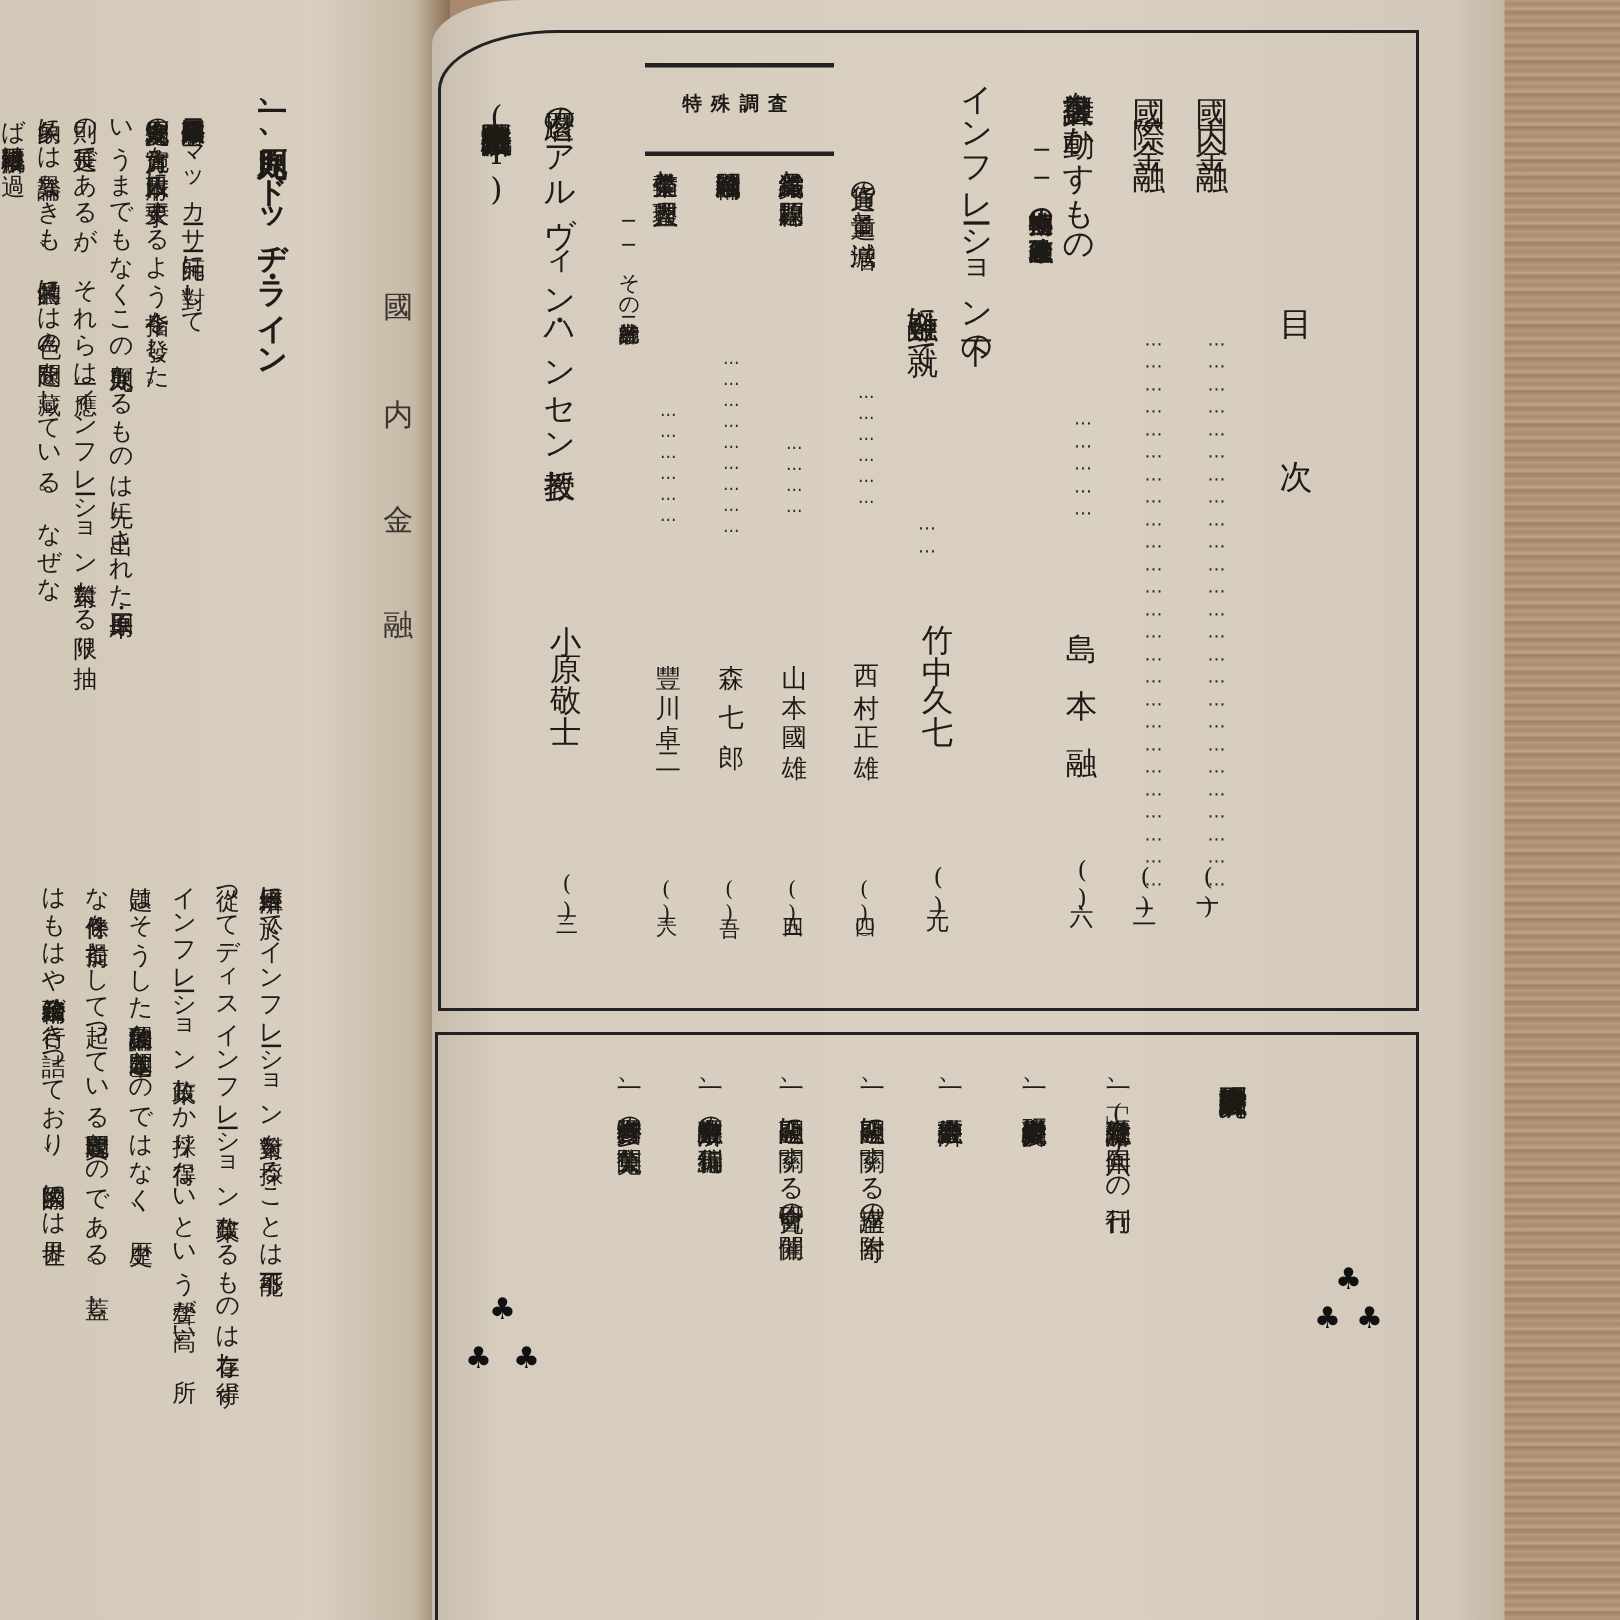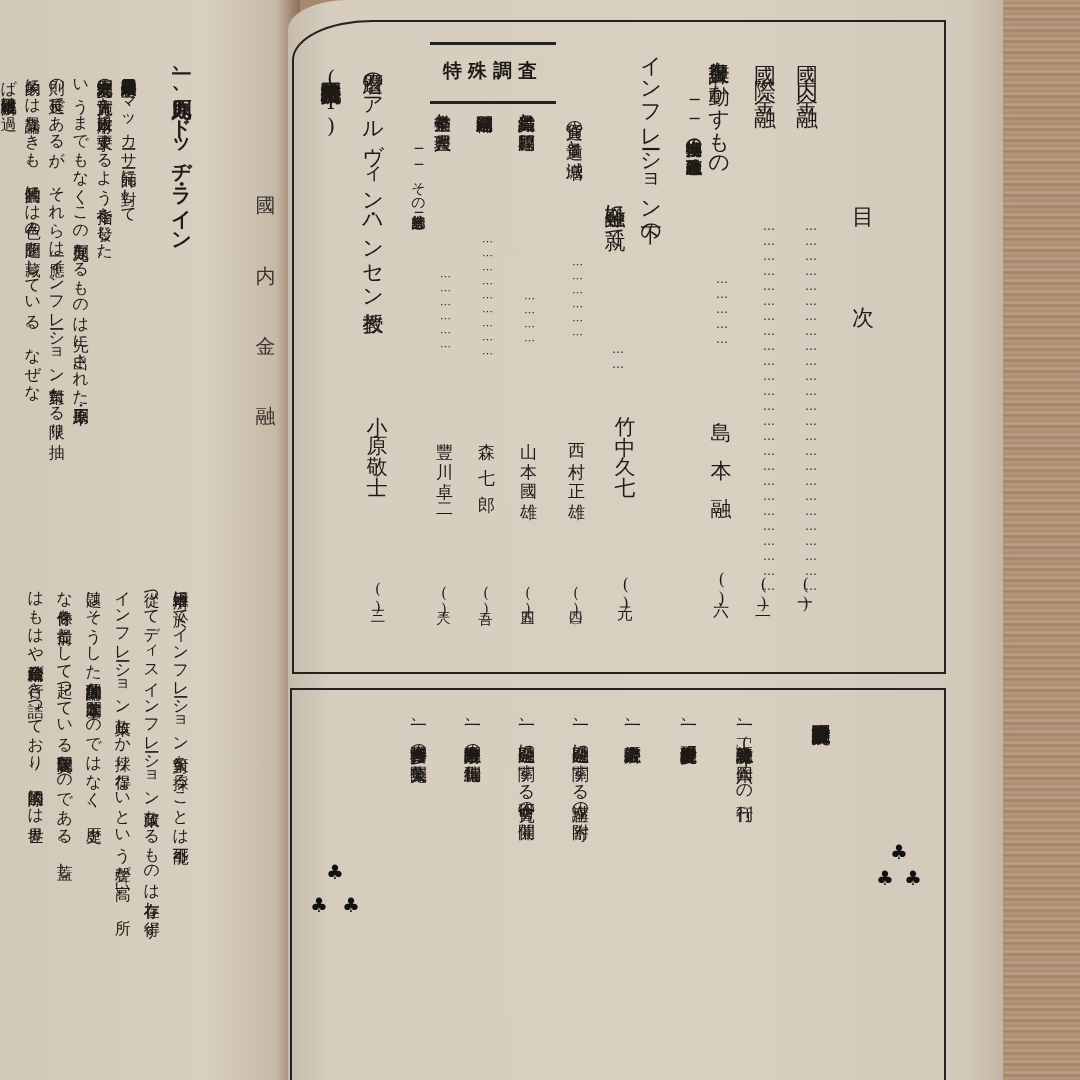--- a/index.html
+++ b/index.html
@@ -37,21 +37,21 @@
   }
   .dots { letter-spacing:1px; color:#2a2622; }
   .title-big { font-size:22px; letter-spacing:14px; }
   .entry { font-size:21px; }
   .entry-sm { font-size:17px; }
   .sub { font-size:16px; }
   .spec-head {
     position:absolute; left:430px; top:42px; width:126px; height:56px;
     border-top:3px solid #222; border-bottom:3px solid #222;
     font-family:"DejaVu Sans", "Liberation Sans", sans-serif; font-weight:bold;
-    font-size:19px; letter-spacing:6px; text-align:center; line-height:50px;
+    font-size:13px; letter-spacing:6px; text-align:center; line-height:50px;
   }
   .body-text { font-size:16px; line-height:1.3; }
   .plan { font-size:17px; }
   .orn { position:absolute; font-size:20px; color:#111; font-family:"DejaVu Sans", sans-serif; }
 </style>
 </head>
 <body>
 
 <div class="wood"></div>
 

